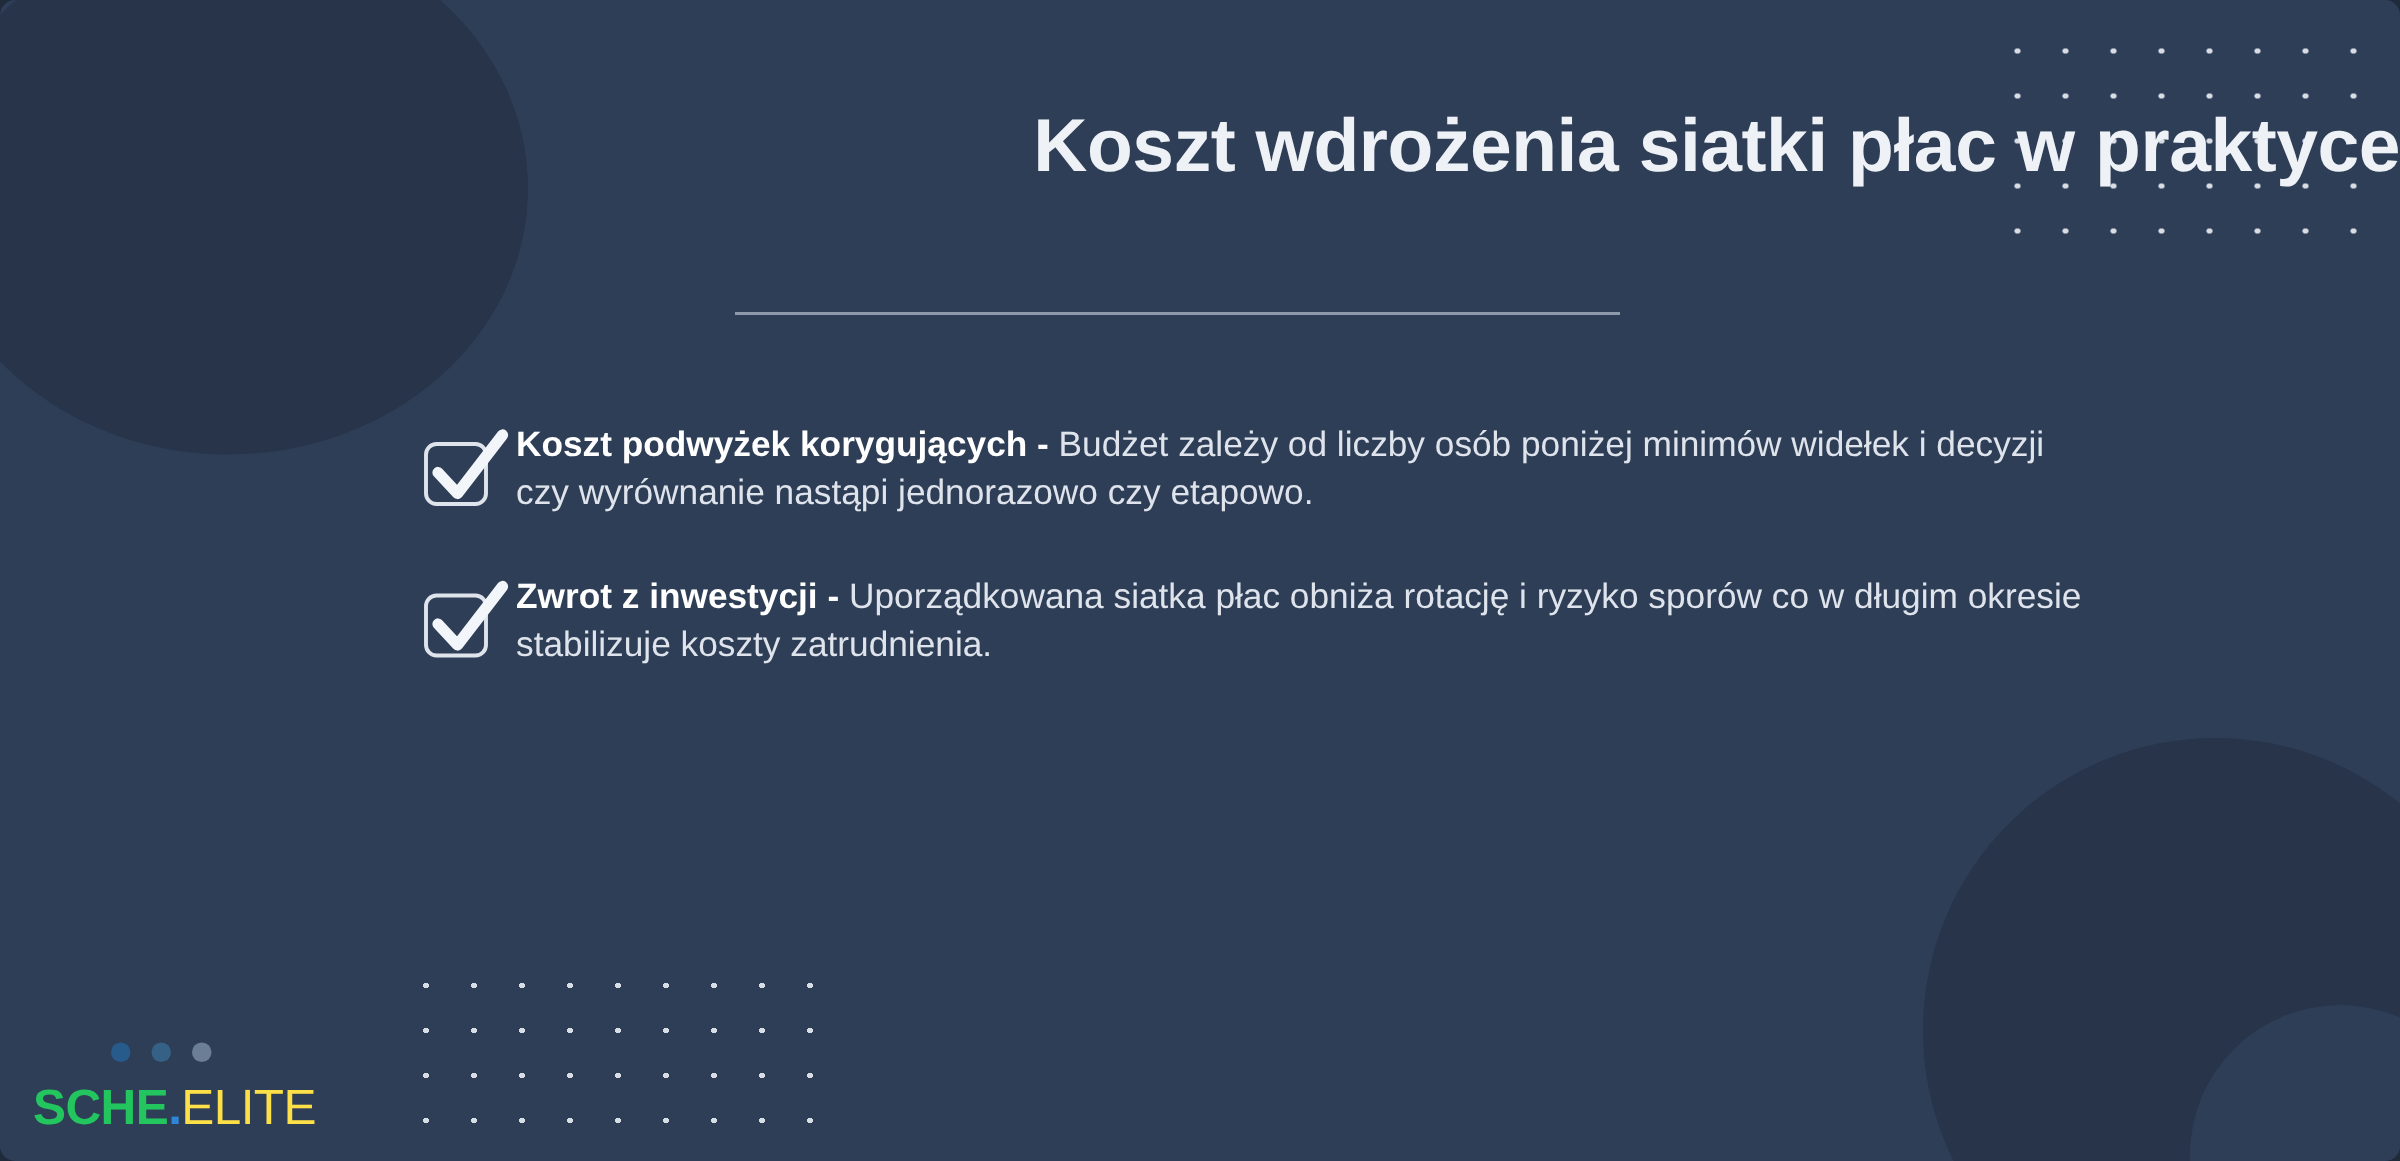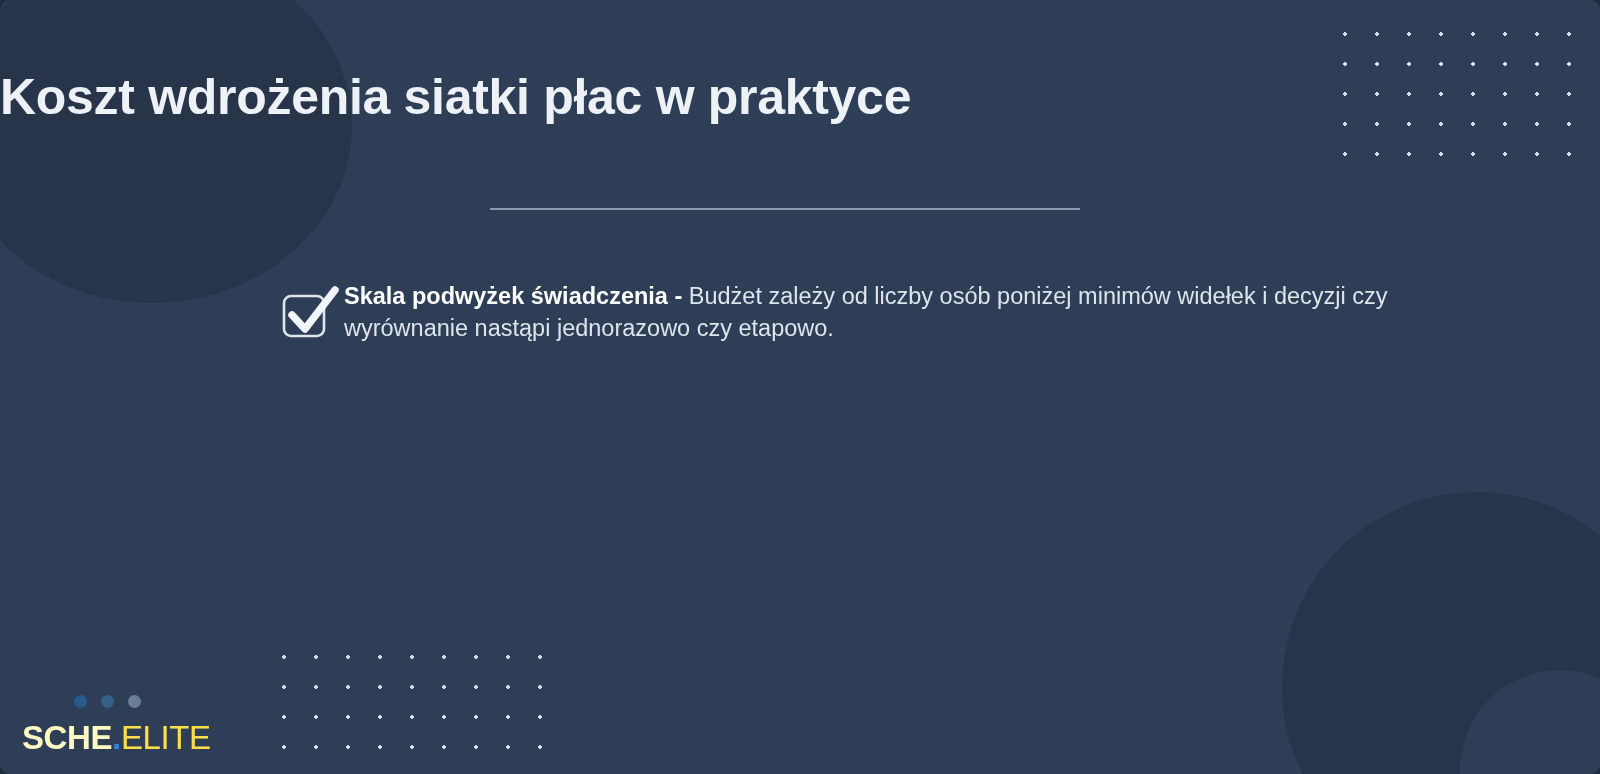--- a/index.html
+++ b/index.html
@@ -62,21 +62,21 @@
     width:300px; height:120px;
     background-size:32px 30px;
     background-position:4px 6px;
     opacity:.92;
   }
 
   
   .title{
     position:absolute;
     left:0; right:0; top:68px;
-    text-align:left;
+    text-align:right;
     color:#eef1f6;
     font-size:50px;
     font-weight:bold;
     letter-spacing:-0.3px;
     line-height:1.18;
   }
   .divider{
     position:absolute;
     left:490px; top:208px;
     width:590px; height:2px;
@@ -134,21 +134,21 @@
   .logo-dot-1{ background:#275b8c; }
   .logo-dot-2{ background:#356186; }
   .logo-dot-3{ background:#6b7e96; }
 
   .logo-word{
     font-size:33px;
     letter-spacing:-0.4px;
     line-height:1;
     white-space:nowrap;
   }
-  .logo-strong{ font-weight:bold; color:#fef9c3;text-align:center; }
+  .logo-strong{ font-weight:bold; color:#22c55e;text-align:center; }
   .logo-dotblue{ font-weight:bold; color:#2f86d6; }
   .logo-light{ font-weight:normal; color:#fde047; }
 </style>
 </head>
 <body>
 
 <div class="slide">
 
   <div class="deco-circle-tl"></div>
   <div class="deco-ring-br"></div>
@@ -162,24 +162,33 @@
 
   <div class="bullets">
 
     <div class="bullet">
       <span class="check-wrap">
         <svg class="check-icon" width="62" height="62" viewBox="0 0 62 62" aria-hidden="true">
           <rect x="6" y="14" width="40" height="40" rx="7" ry="7" fill="none" stroke="#dfe4ec" stroke-width="2.6"></rect>
           <path d="M14 33 L27 47 L57 8" fill="none" stroke="#f2f5f9" stroke-width="7.5" stroke-linecap="round" stroke-linejoin="round"></path>
         </svg>
       </span>
-      <p class="bullet-text"><span class="lead">Skala podwyżek świadczenia -</span><span> Budżet zależy od liczby osób poniżej minimów widełek i decyzji czy wyrównanie nastąpi jednorazowo czy etapowo.</span></p>
+      <p class="bullet-text"><span class="lead">Koszt podwyżek korygujących -</span><span> Budżet zależy od liczby osób poniżej minimów widełek i decyzji czy wyrównanie nastąpi jednorazowo czy etapowo.</span></p>
     </div>
 
 
+    <div class="bullet">
+      <span class="check-wrap">
+        <svg class="check-icon" width="62" height="62" viewBox="0 0 62 62" aria-hidden="true">
+          <rect x="6" y="14" width="40" height="40" rx="7" ry="7" fill="none" stroke="#dfe4ec" stroke-width="2.6"></rect>
+          <path d="M14 33 L27 47 L57 8" fill="none" stroke="#f2f5f9" stroke-width="7.5" stroke-linecap="round" stroke-linejoin="round"></path>
+        </svg>
+      </span>
+      <p class="bullet-text"><span class="lead">Zwrot z inwestycji -</span><span> Uporządkowana siatka płac obniża rotację i ryzyko sporów co w długim okresie stabilizuje koszty zatrudnienia.</span></p>
+    </div>
 
   </div>
 
   <div class="logo">
     <div class="logo-dots">
       <i class="logo-dot-1"></i>
       <i class="logo-dot-2"></i>
       <i class="logo-dot-3"></i>
     </div>
     <div class="logo-word"><span class="logo-strong">SCHE</span><span class="logo-dotblue">.</span><span class="logo-light">ELITE</span></div>

